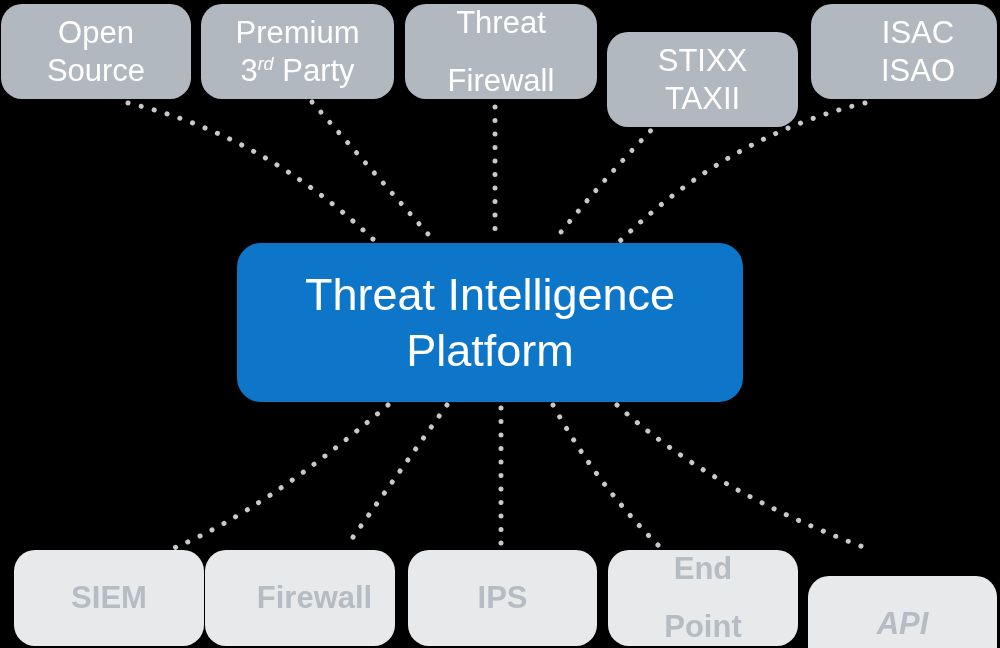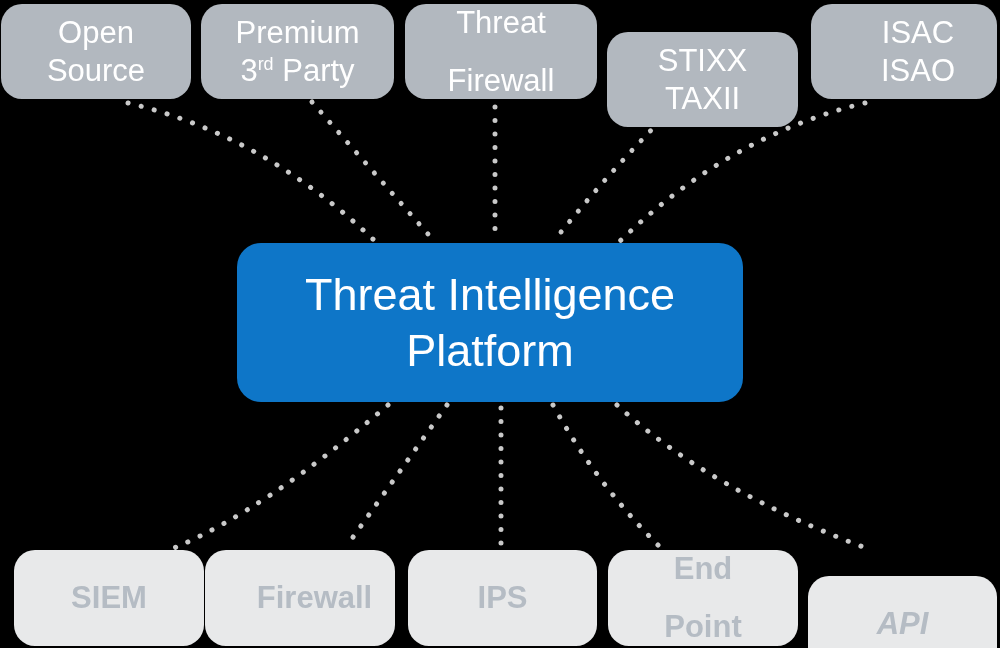--- a/index.html
+++ b/index.html
@@ -31,20 +31,21 @@
     color: var(--source-text, #ffffff);
     border-radius: 21px;
     font-size: 31px;
     line-height: 38px;
     font-weight: 400;
   }
   .source-box sup {
     font-size: 0.58em;
     vertical-align: super;
     line-height: 0;
+    font-style: italic;
   }
   .consumer-box {
     background: var(--consumer-bg, #e8e9ea);
     color: var(--consumer-text, #b5bcc4);
     border-radius: 21px;
     font-size: 31px;
     line-height: 38px;
     font-weight: 700;
   }
   .platform-box {

